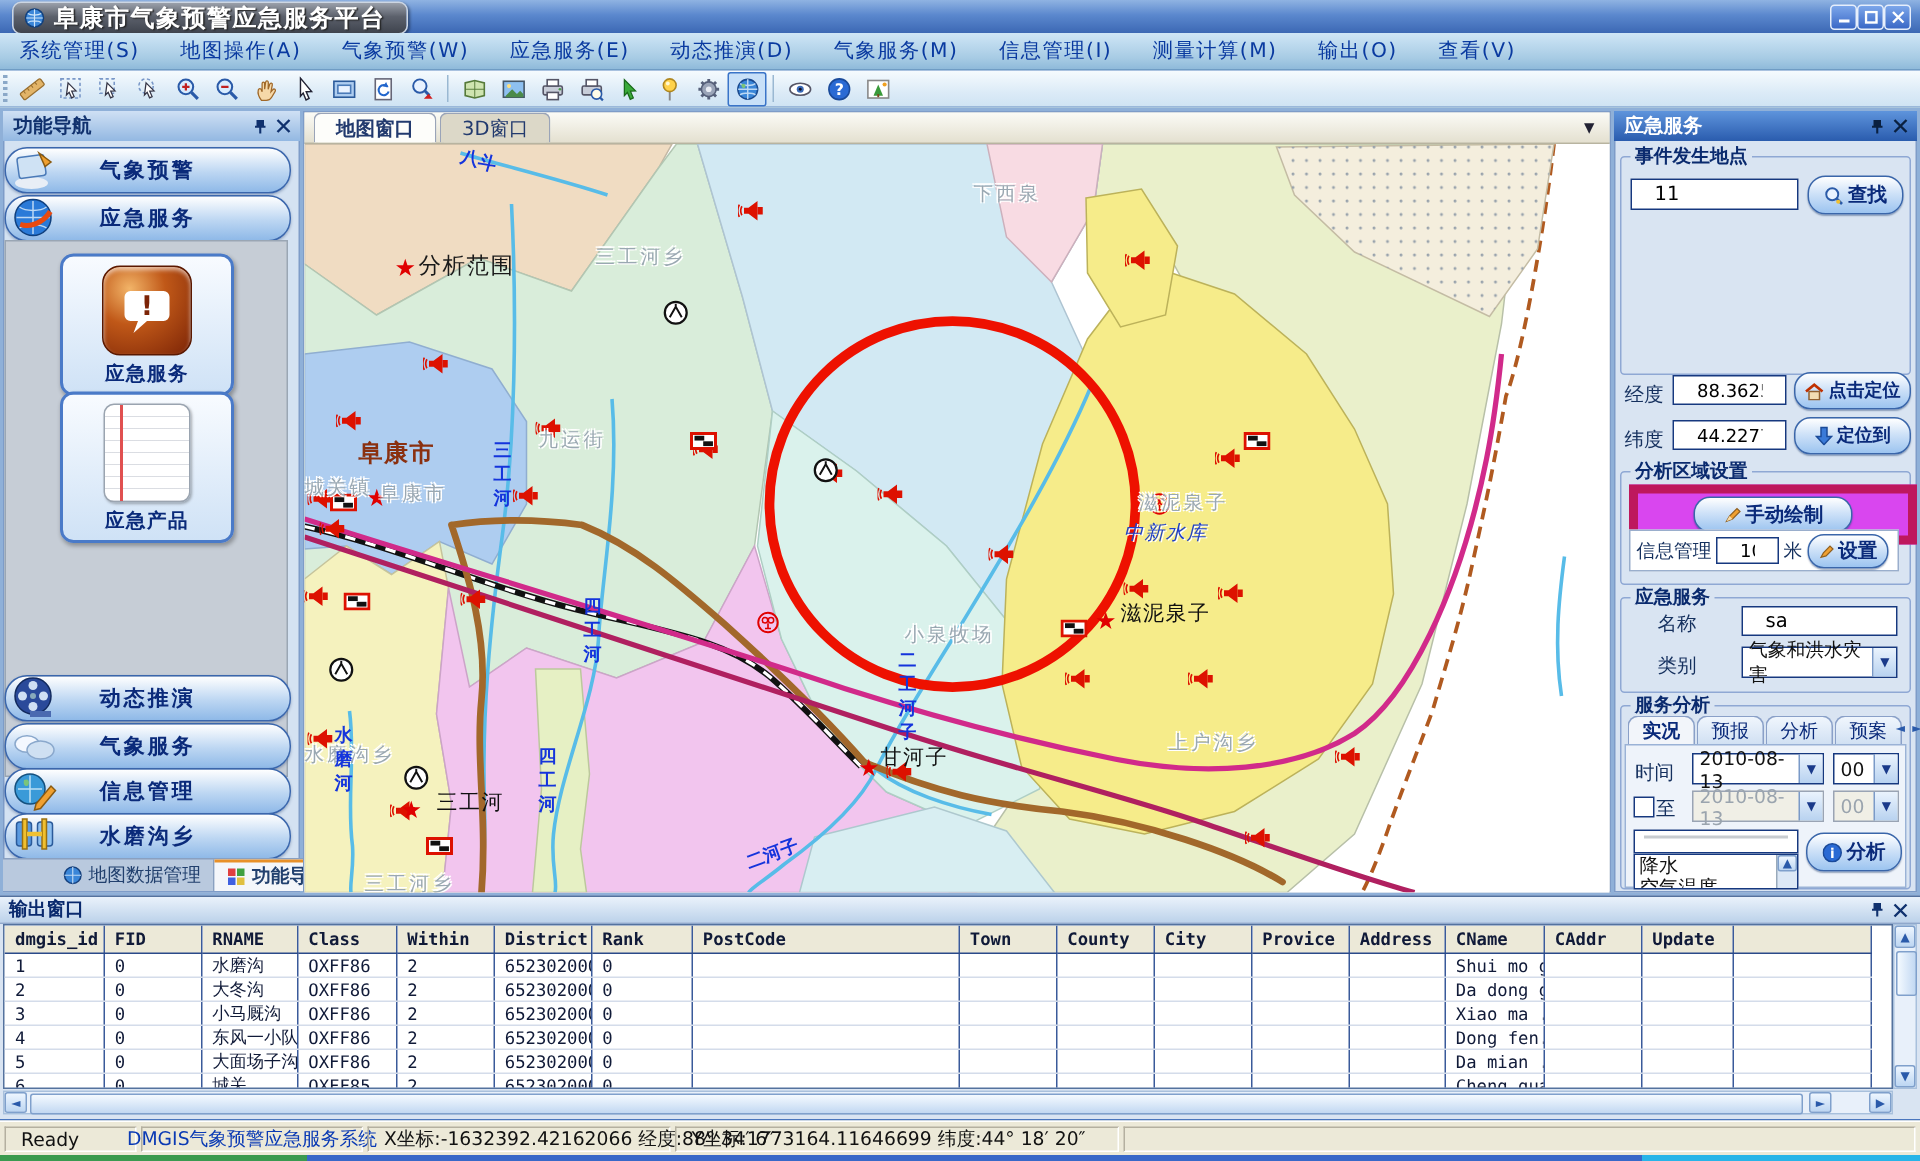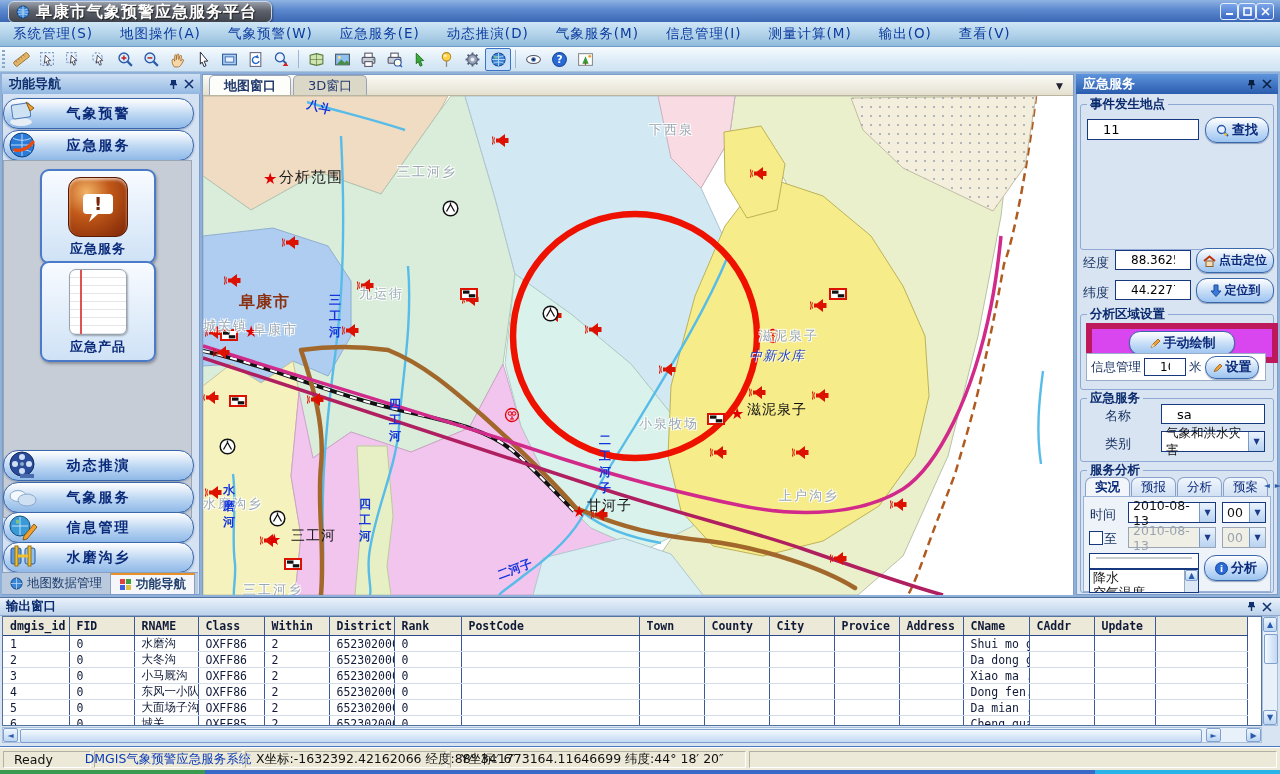--- a/index.html
+++ b/index.html
@@ -46,21 +46,21 @@
   .bigbtn{position:absolute;left:36px;width:112px;border:2px solid #4a7ac8;border-radius:9px;
     background:linear-gradient(180deg,#f8fbff,#cfe2f6);display:flex;flex-direction:column;align-items:center;padding:6px 0 4px;box-shadow:1px 2px 3px rgba(0,0,0,.3);}
   .bigbtn .lbl{color:#0a2a7a;font-weight:bold;font-size:13px;margin-top:3px;letter-spacing:1px;}
   .emicon{width:58px;height:58px;border-radius:12px;border:1px solid #5a1800;
     background:radial-gradient(circle at 30% 25%,#f2b468 0%,#c05818 40%,#7c2406 100%);
     display:flex;align-items:center;justify-content:center;box-shadow:inset 0 2px 3px rgba(255,255,255,.6);}
   .prodicon{width:56px;height:64px;border-radius:7px;border:1px solid #9aa4b0;background:
     repeating-linear-gradient(180deg,#ffffff 0,#ffffff 7px,#c8ccd4 8px);position:relative;box-shadow:1px 1px 2px rgba(0,0,0,.3);}
   .prodicon i{position:absolute;left:10px;top:0;width:1.5px;height:100%;background:#e05050;}
   
-  #lp-tabs{position:absolute;left:2px;top:500px;width:196px;height:21px;display:flex;background:#b9c9de;border-top:1px solid #8aa0c0;}
+  #lp-tabs{position:absolute;left:2px;top:500px;width:196px;height:21px;display:flex;background:#b9c9de;border-top:1px solid #8aa0c0;padding-left:32px;}
   .lptab{display:flex;align-items:center;gap:4px;padding:0 8px;font-size:12.5px;color:#22406e;border-right:1px solid #8aa0c0;}
   .lptab.on{background:#f4f6fa;font-weight:bold;border-top:2px solid #e89028;}
   
   #map{position:absolute;left:202px;top:2px;width:872px;height:521px;background:#ece9d8;border:1px solid #7e9cc8;box-sizing:border-box;}
   #map-tabs{position:absolute;left:0;top:0;width:100%;height:21px;background:linear-gradient(180deg,#fbfbf6,#e4e0d0);border-bottom:1px solid #b8b4a0;display:flex;align-items:flex-end;padding-left:6px;box-sizing:border-box;}
   .mtab{height:19px;display:flex;align-items:center;padding:0 14px;font-size:13px;color:#223a6e;
     border:1px solid #9aa4b8;border-bottom:none;border-radius:5px 5px 0 0;background:#dcd8c8;margin-right:2px;}
   .mtab.on{background:#fdfdfa;font-weight:bold;}
   #map-drop{position:absolute;right:6px;top:4px;width:15px;height:14px;display:flex;align-items:center;justify-content:center;color:#223;font-size:9px;}
   #map-viewport{position:absolute;left:0;top:21px;width:870px;height:499px;overflow:hidden;background:#fff;}
@@ -745,21 +745,21 @@
             <span class="mlabel place-lg" data-name="map-label" style="left: 76px; top: 74px;">分析范围</span>
             <span class="mlabel area" data-name="map-label" style="left: 194px; top: 68px;">三工河乡</span>
             <span class="mlabel area" data-name="map-label" style="left: 446px; top: 26px;">下西泉</span>
             <span class="mlabel area" data-name="map-label" style="left: 156px; top: 190px; text-align: center;">九运街</span>
             <span class="mlabel city" data-name="map-label" style="left: 36px; top: 198px;">阜康市</span>
             <span class="mlabel area" data-name="map-label" style="left: 0px; top: 222px;">城关镇</span>
             <span class="mlabel area" data-name="map-label" style="left: 50px; top: 226px;">阜康市</span>
             <span class="mlabel area" data-name="map-label" style="left: 556px; top: 232px;">滋泥泉子</span>
             <span class="mlabel water" data-name="map-label" style="left: 546px; top: 252px;">中新水库</span>
             <span class="mlabel place" data-name="map-label" style="left: 544px; top: 306px;">滋泥泉子</span>
-            <span class="mlabel area" data-name="map-label" style="left: 400px; top: 320px; margin-left: 36px;">小泉牧场</span>
+            <span class="mlabel area" data-name="map-label" style="left: 400px; top: 320px;">小泉牧场</span>
             <span class="mlabel area" data-name="map-label" style="left: 576px; top: 392px;">上户沟乡</span>
             <span class="mlabel area" data-name="map-label" style="left: 0px; top: 400px;">水磨沟乡</span>
             <span class="mlabel place" data-name="map-label" style="left: 88px; top: 432px;">三工河</span>
             <span class="mlabel place" data-name="map-label" style="left: 384px; top: 402px;">甘河子</span>
             <span class="mlabel area" data-name="map-label" style="left: 40px; top: 486px;">三工河乡</span>
             <span class="mlabel river-v" data-name="map-label" style="left: 126px; top: 196px;">三
 工
 河</span>
             <span class="mlabel river-v" data-name="map-label" style="left: 186px; top: 300px;">四
 工

